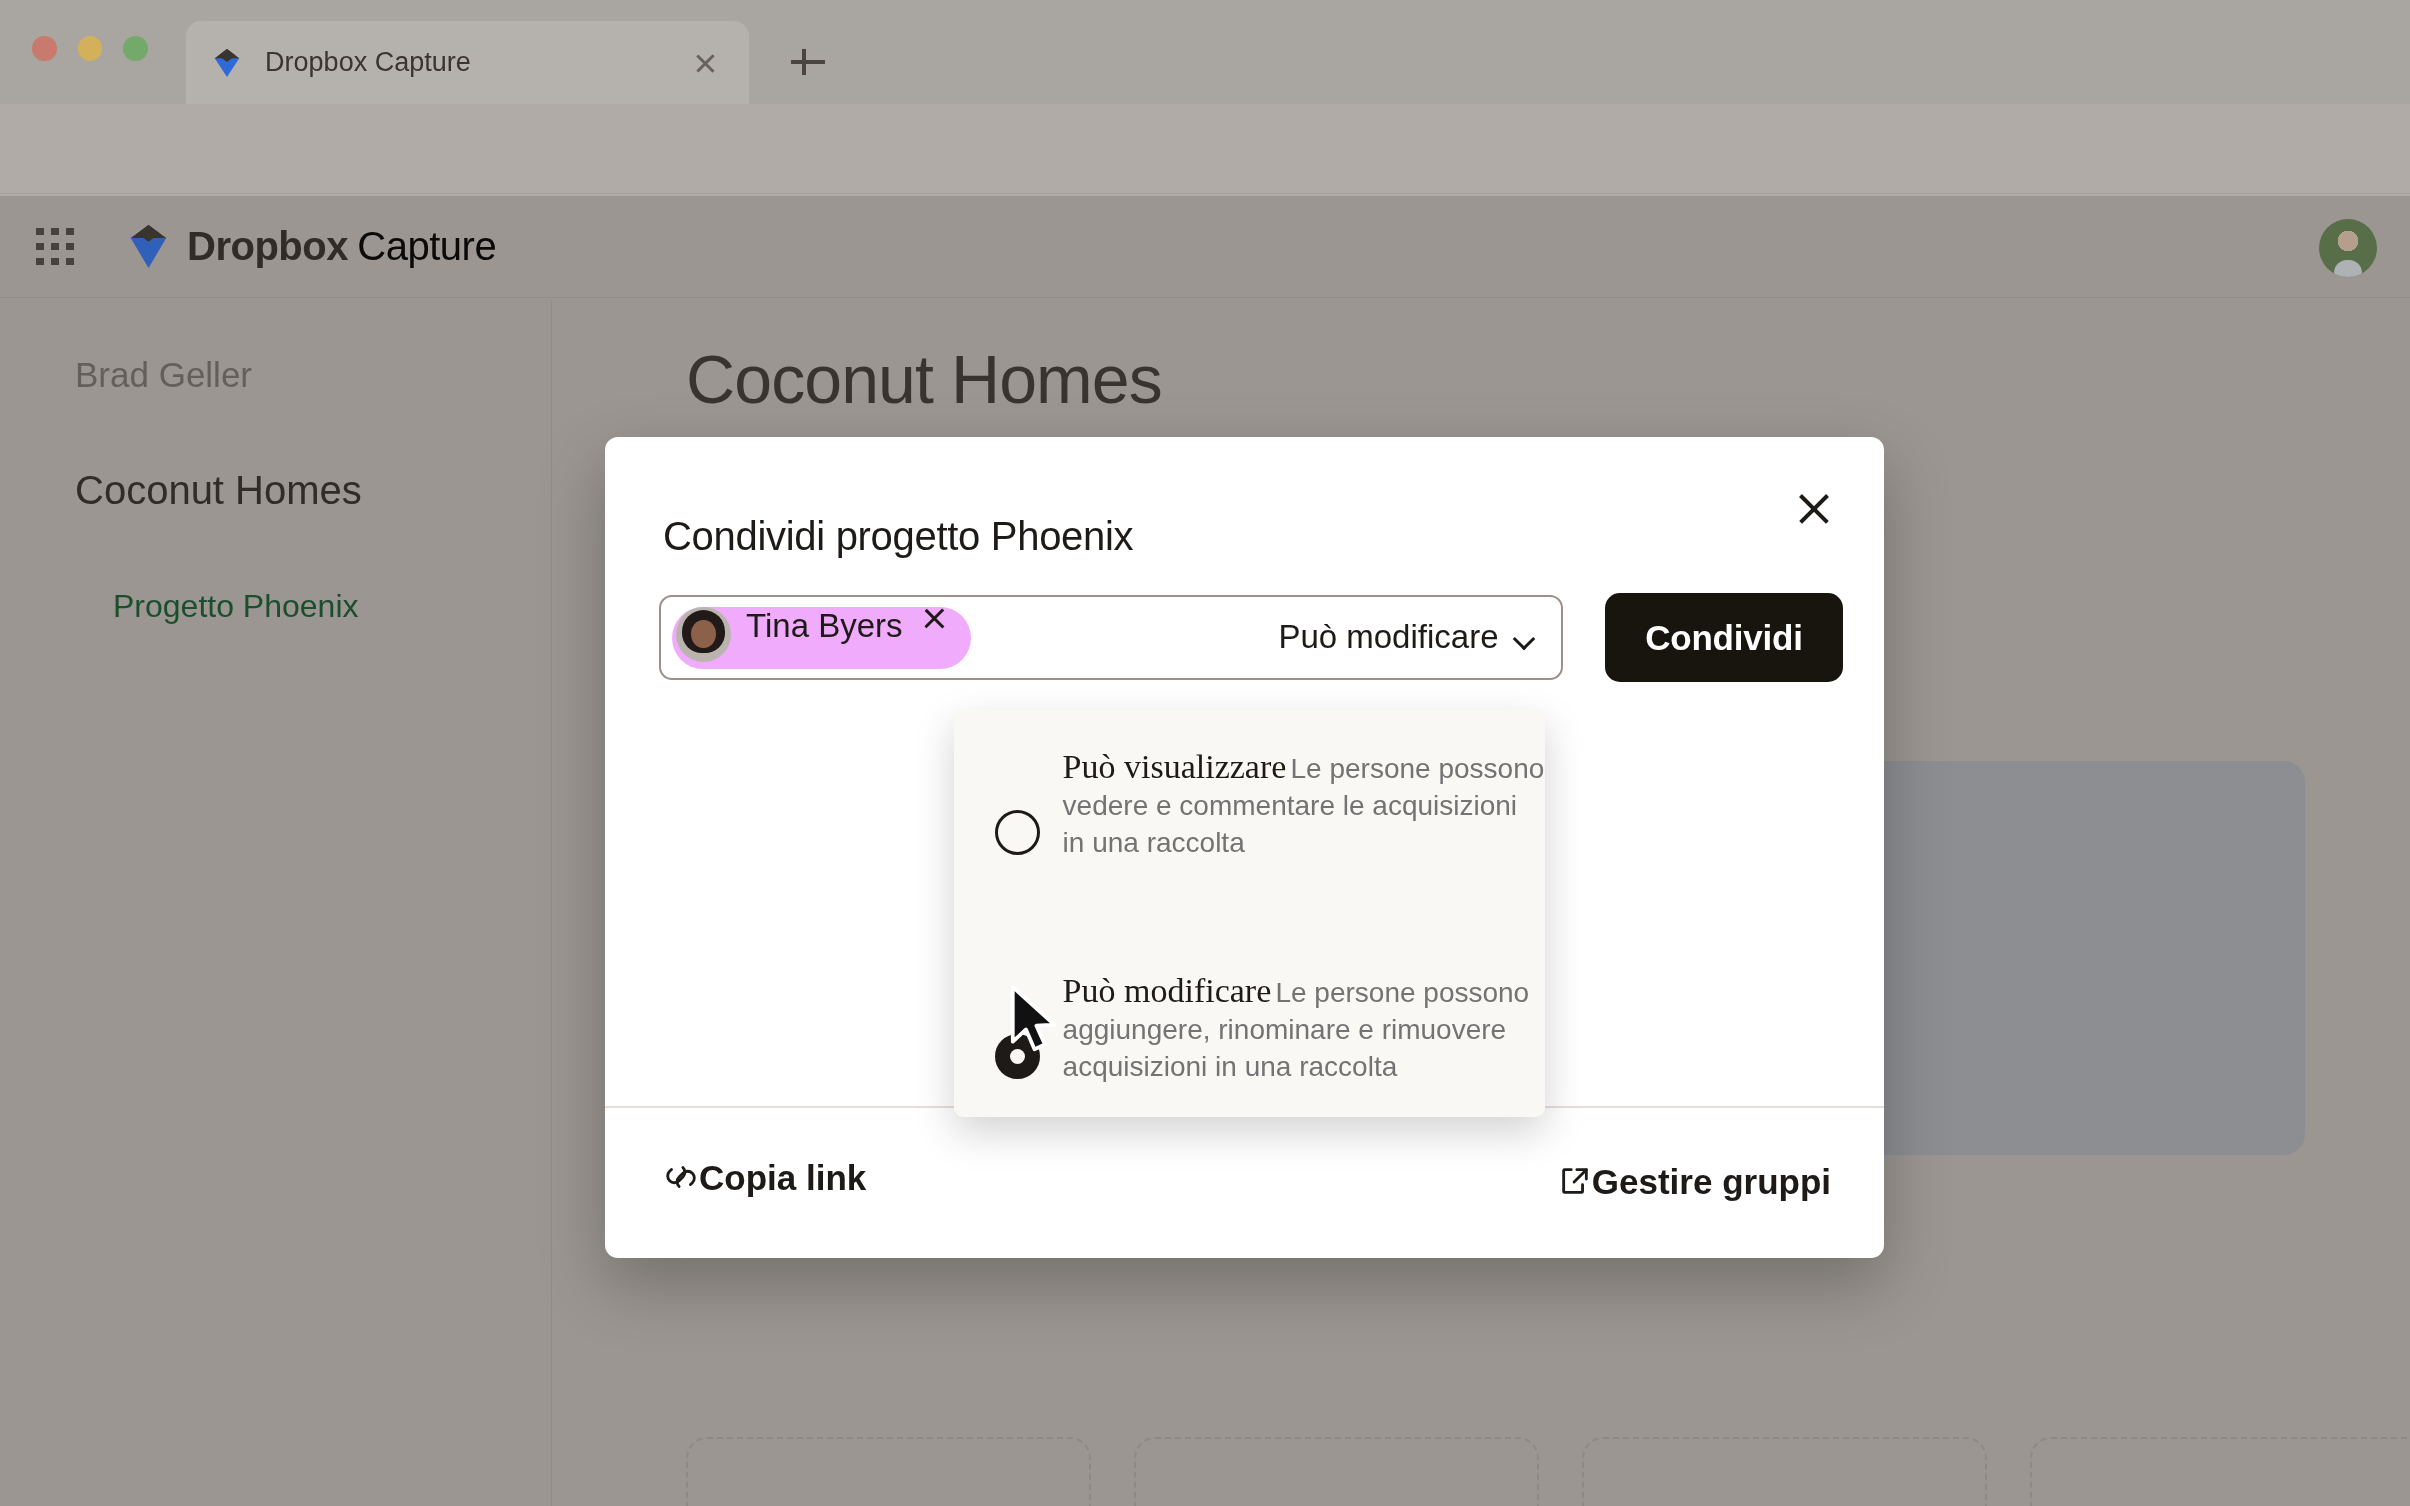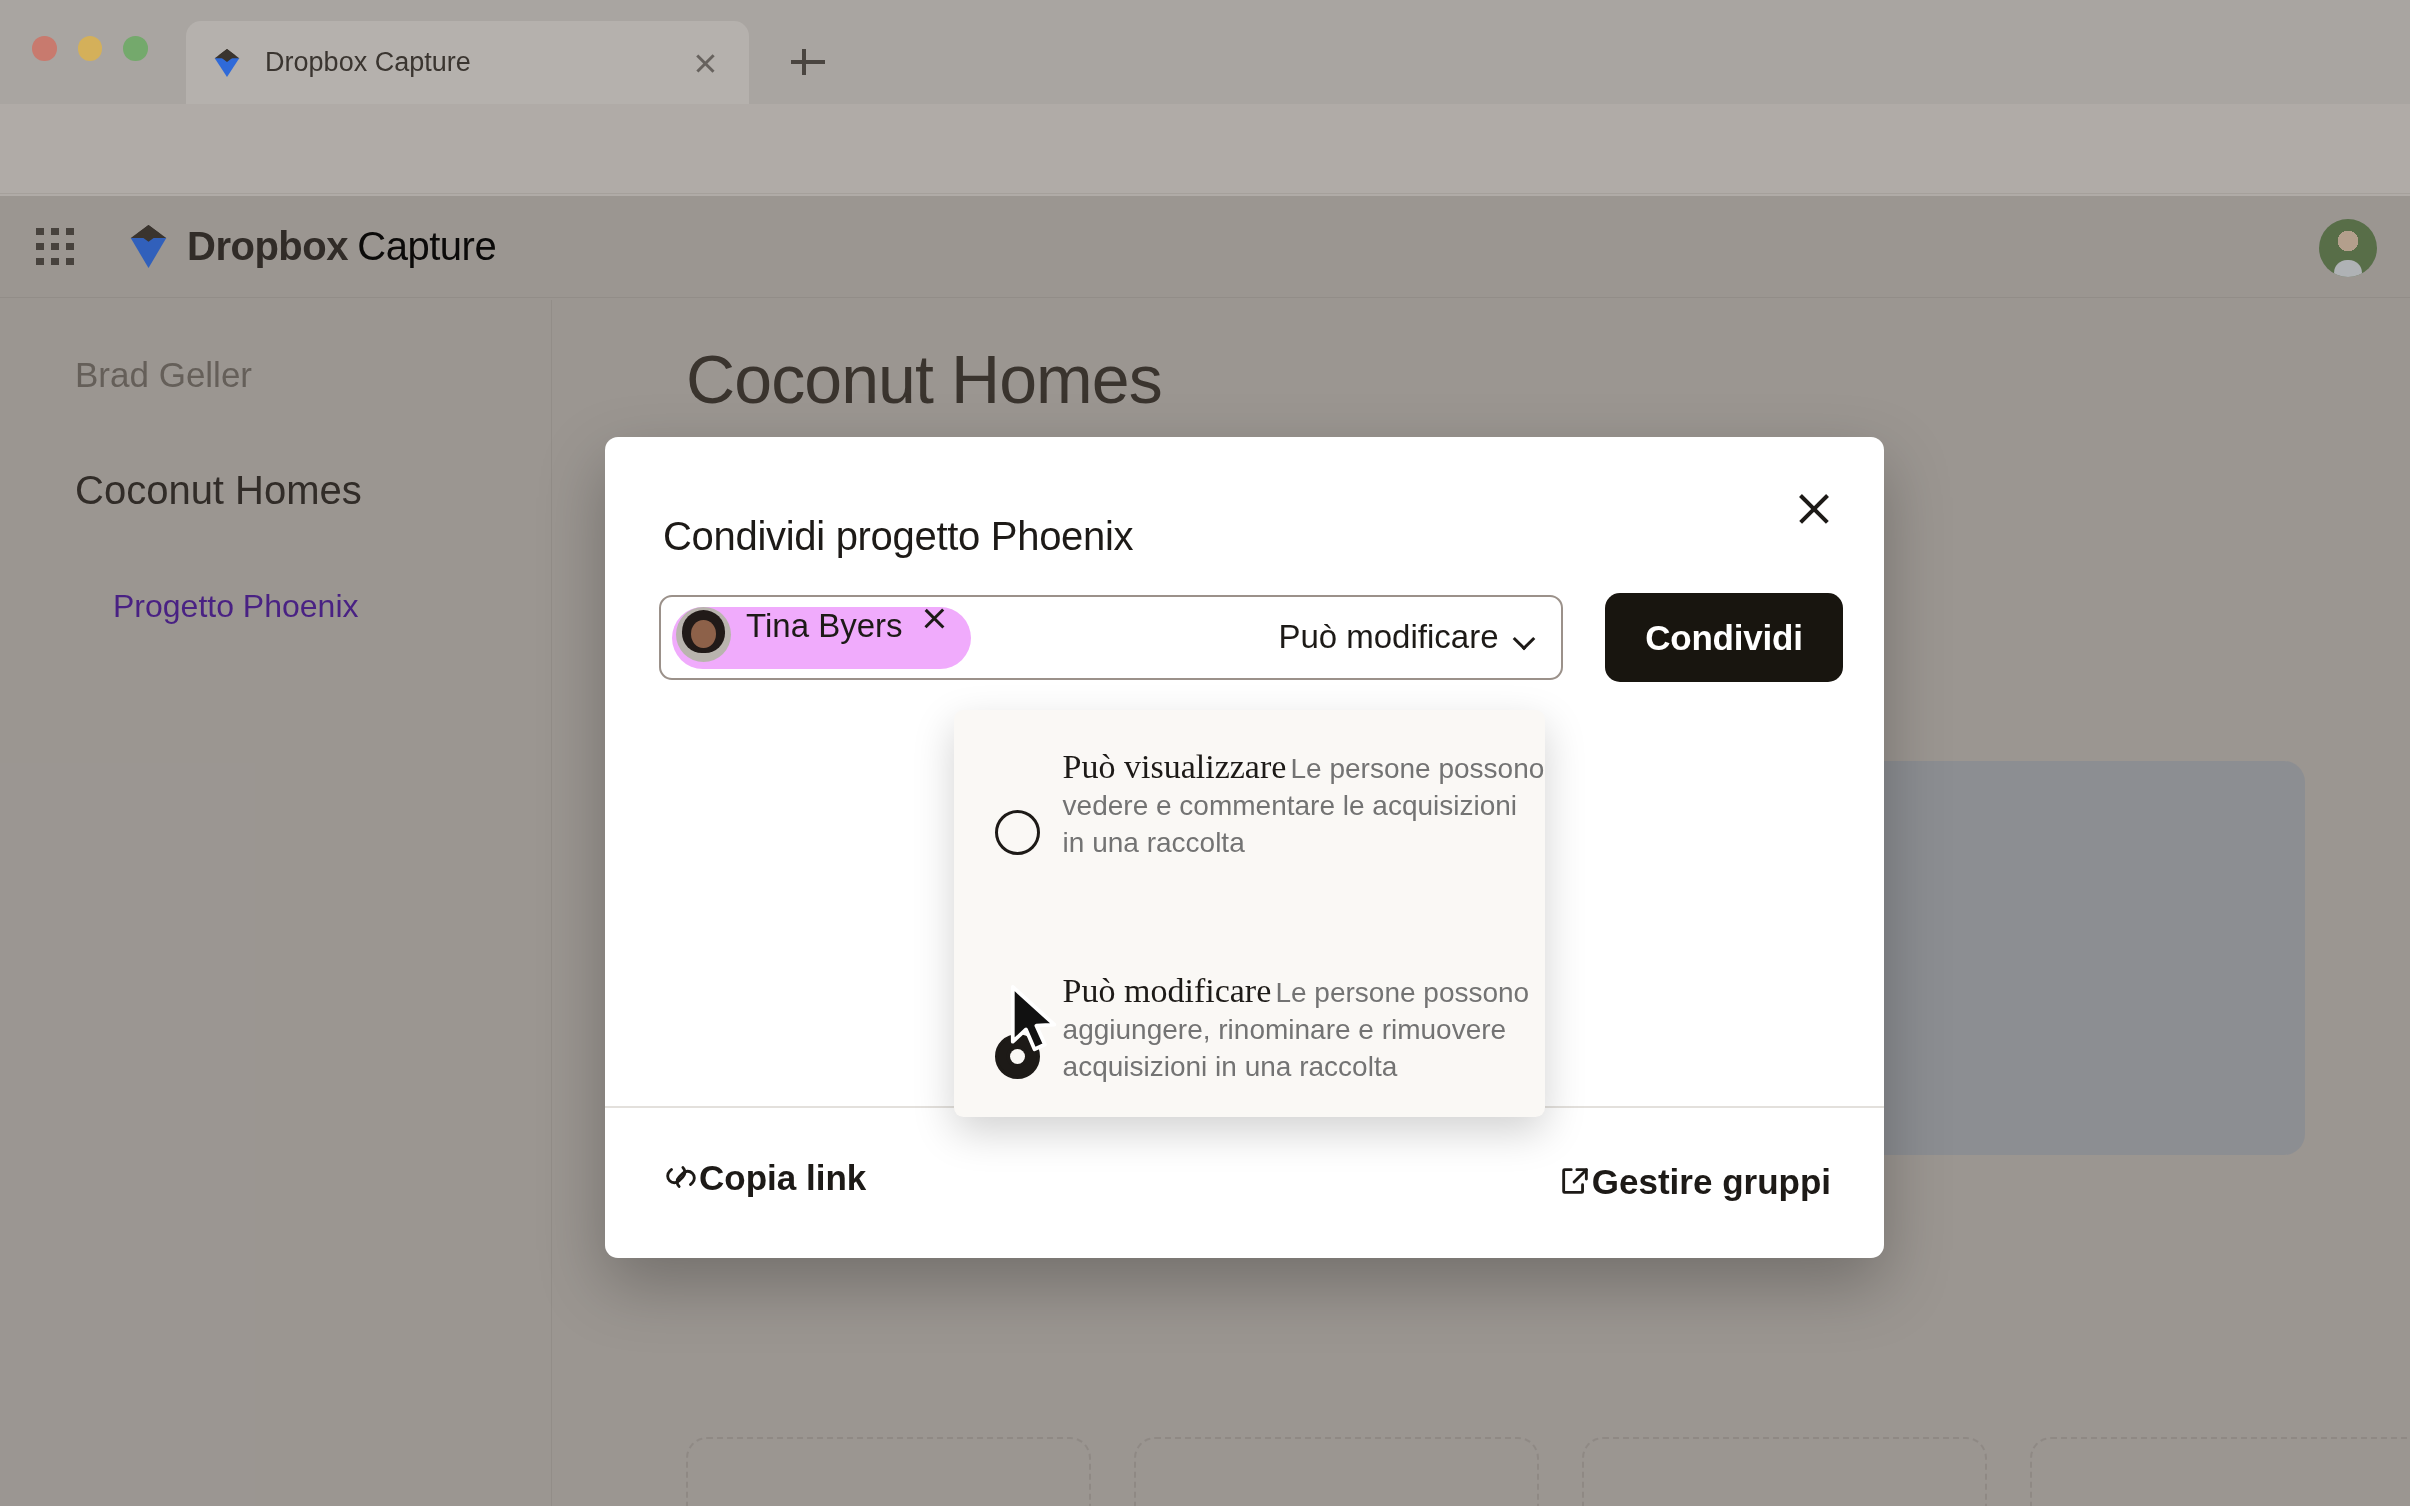--- a/index.html
+++ b/index.html
@@ -102,21 +102,21 @@
   }
   .user-avatar::after{ content:""; position:absolute; left:15px; bottom:0; width:28px; height:17px; background:#c9cdd2; border-radius:13px 13px 0 0; }
 
   .sidebar {
     position: absolute; left: 0; top: 104px; width: 552px; height: 1207px;
     border-right: 1.9px solid #a5a09b;
   }
   .side-item { position: absolute; left: 75px; white-space: nowrap; }
   .side-item.s0 { top: 55px;  font-size: 35px; color: #6e6862; }
   .side-item.s1 { top: 168px; font-size: 40px; color: #2f2a26; }
-  .side-item.s2 { top: 288px; left: 113px; font-size: 32px; color: #4c1d95; }
+  .side-item.s2 { top: 288px; left: 113px; font-size: 32px; color: #14532d; }
 
   .main { position: absolute; left: 554px; top: 104px; right: 0; bottom: 0; }
   .main-title {
     position: absolute; left: 132px; top: 40px;
     font-size: 68px; color: #3a342e; letter-spacing: -0.9px; white-space: nowrap;
   }
   .hero-card {
     position: absolute; left: 659px; top: 461px; width: 1092px; height: 394px;
     background: #9ea2a8; border-radius: 21px;
   }

